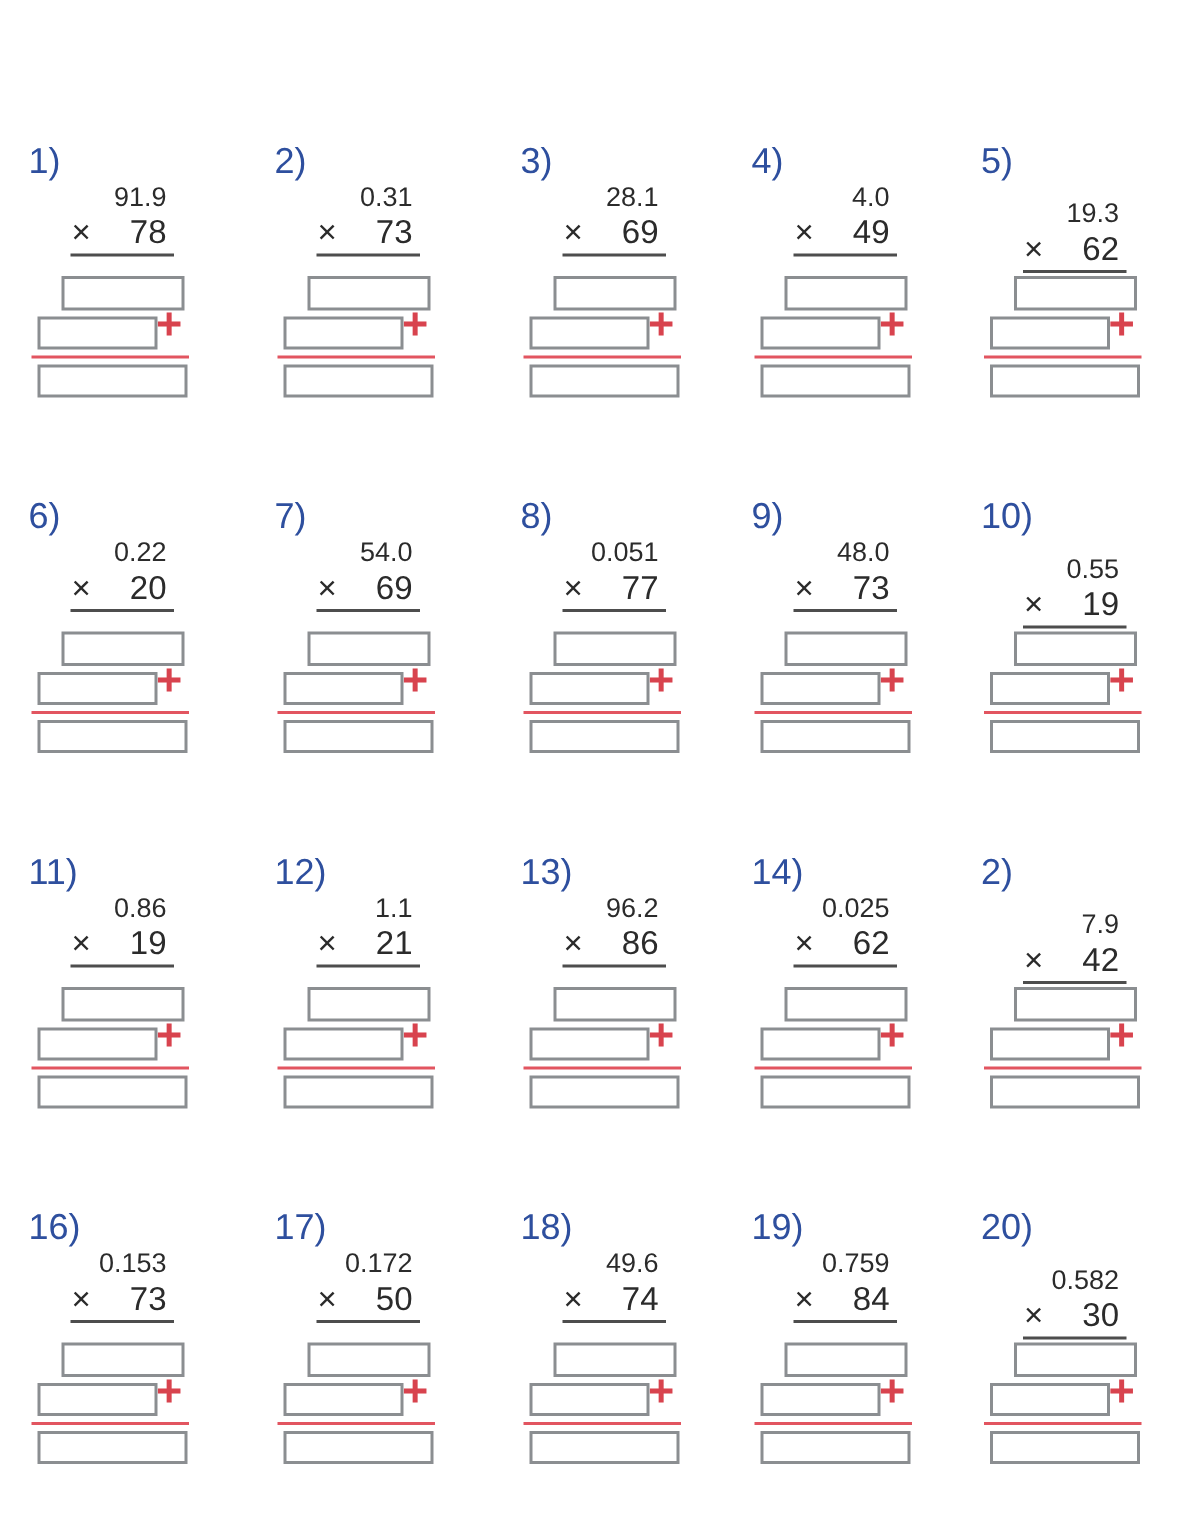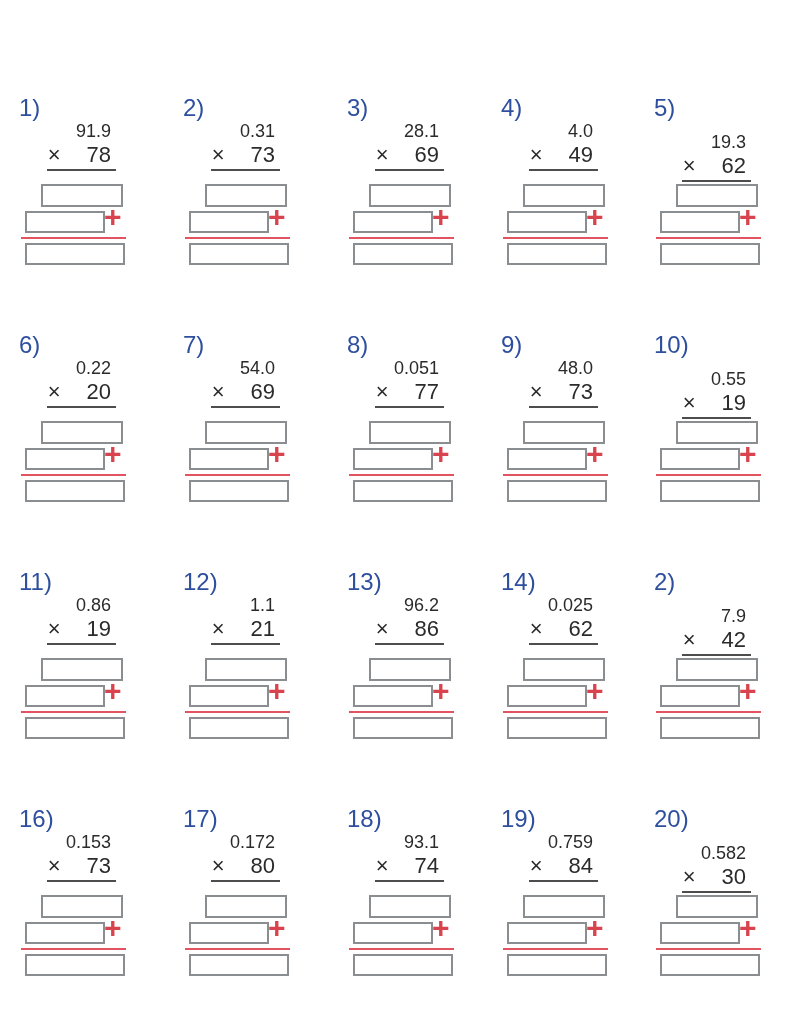--- a/index.html
+++ b/index.html
@@ -379,36 +379,36 @@
     <div class="redline"></div>
     <div class="box box3"></div>
   </div>
       <div class="problem">
     <div class="p-num">17)</div>
     <div class="num-area">
       <div class="num-stack">
         <div class="multiplicand">0.172</div>
         <div class="mult-row">
           <span class="times">×</span>
-          <span class="multiplier">80</span>
+          <span class="multiplier">50</span>
         </div>
         <div class="mline"></div>
       </div>
     </div>
     <div class="box box1"></div>
     <div class="box box2"></div>
     <span class="plus">+</span>
     <div class="redline"></div>
     <div class="box box3"></div>
   </div>
       <div class="problem">
     <div class="p-num">18)</div>
     <div class="num-area">
       <div class="num-stack">
-        <div class="multiplicand">93.1</div>
+        <div class="multiplicand">49.6</div>
         <div class="mult-row">
           <span class="times">×</span>
           <span class="multiplier">74</span>
         </div>
         <div class="mline"></div>
       </div>
     </div>
     <div class="box box1"></div>
     <div class="box box2"></div>
     <span class="plus">+</span>

